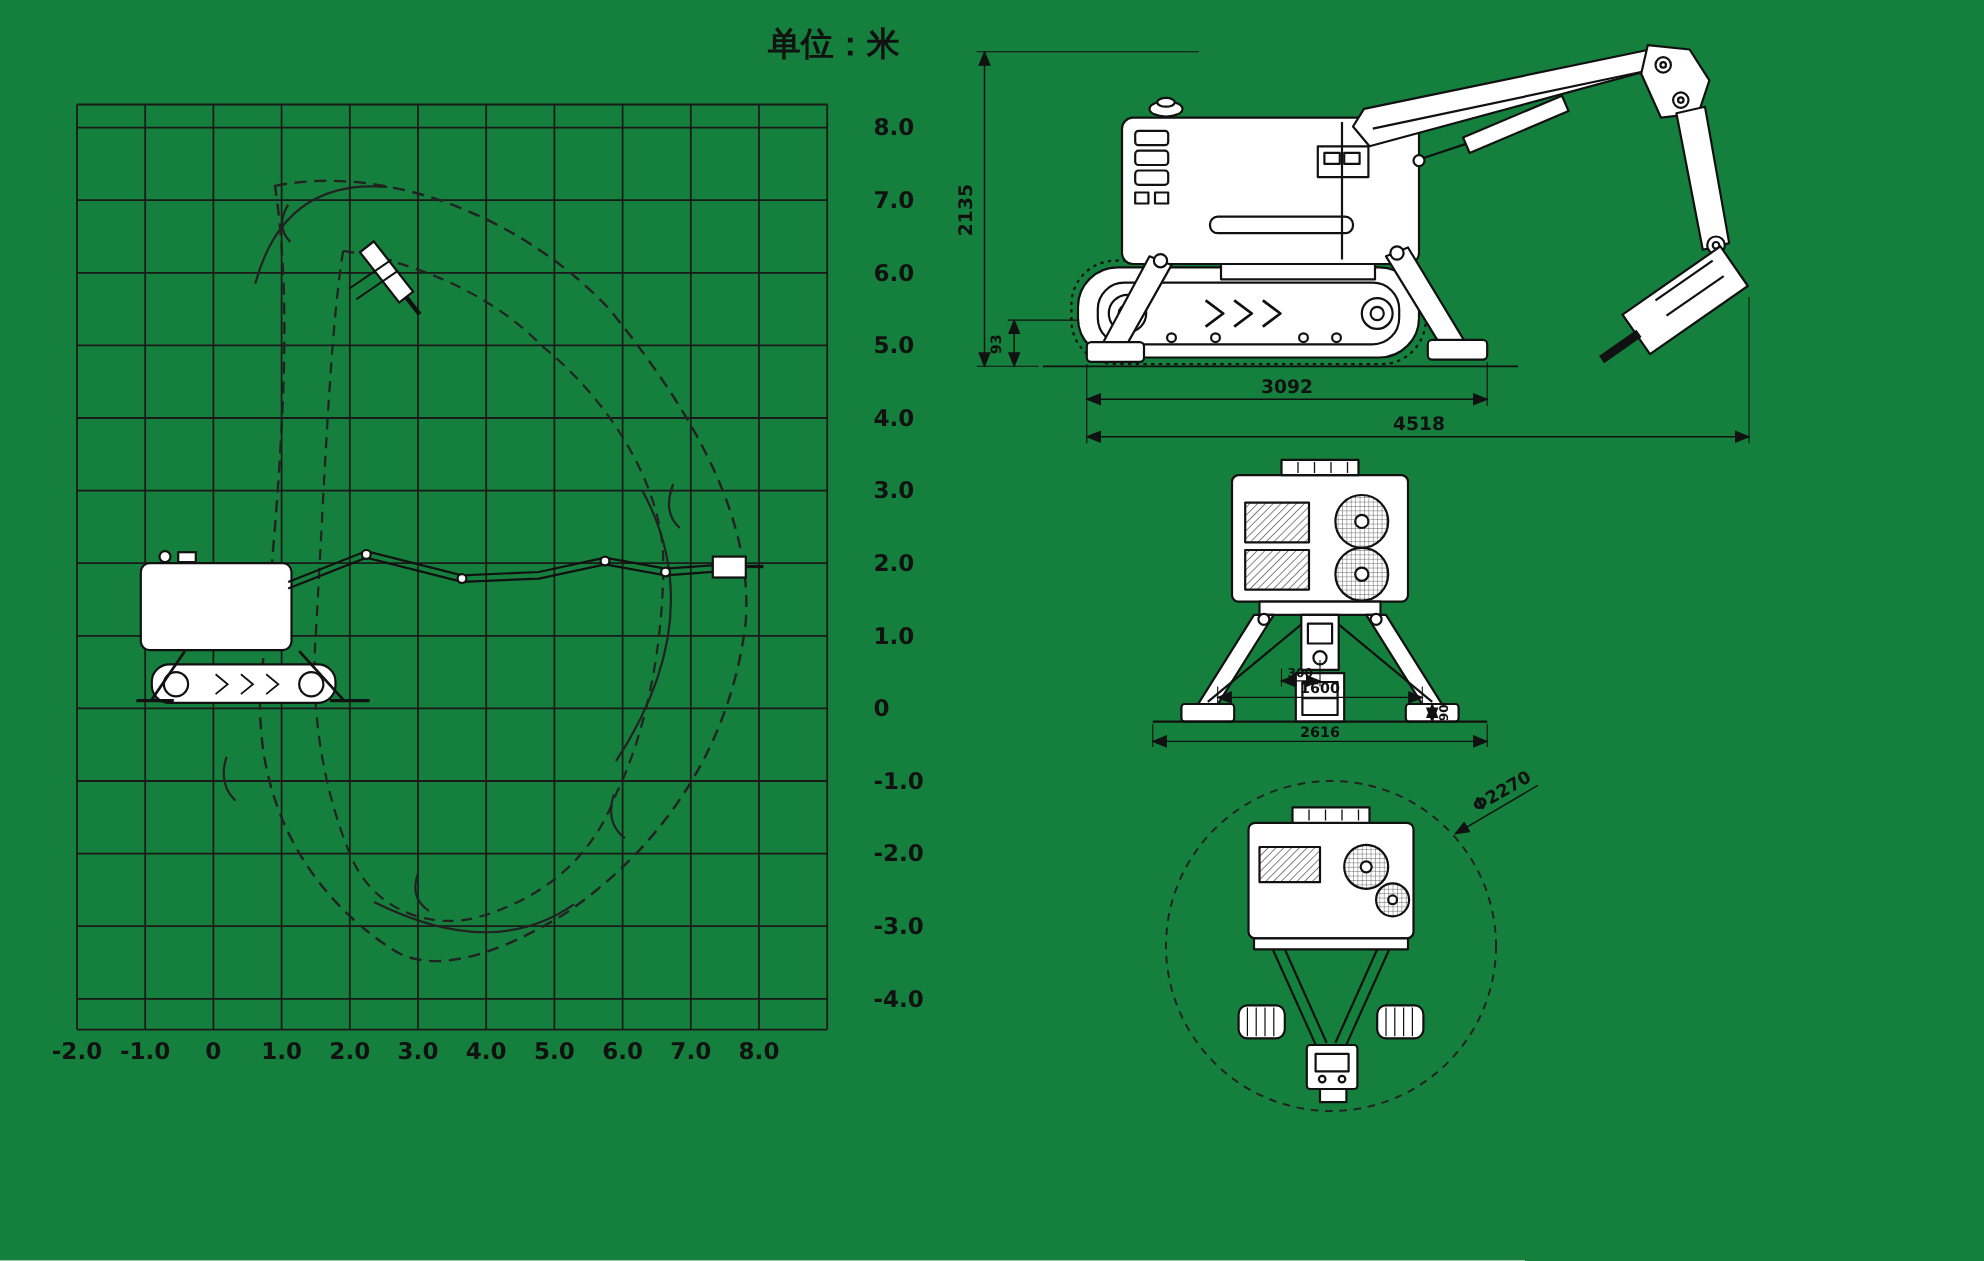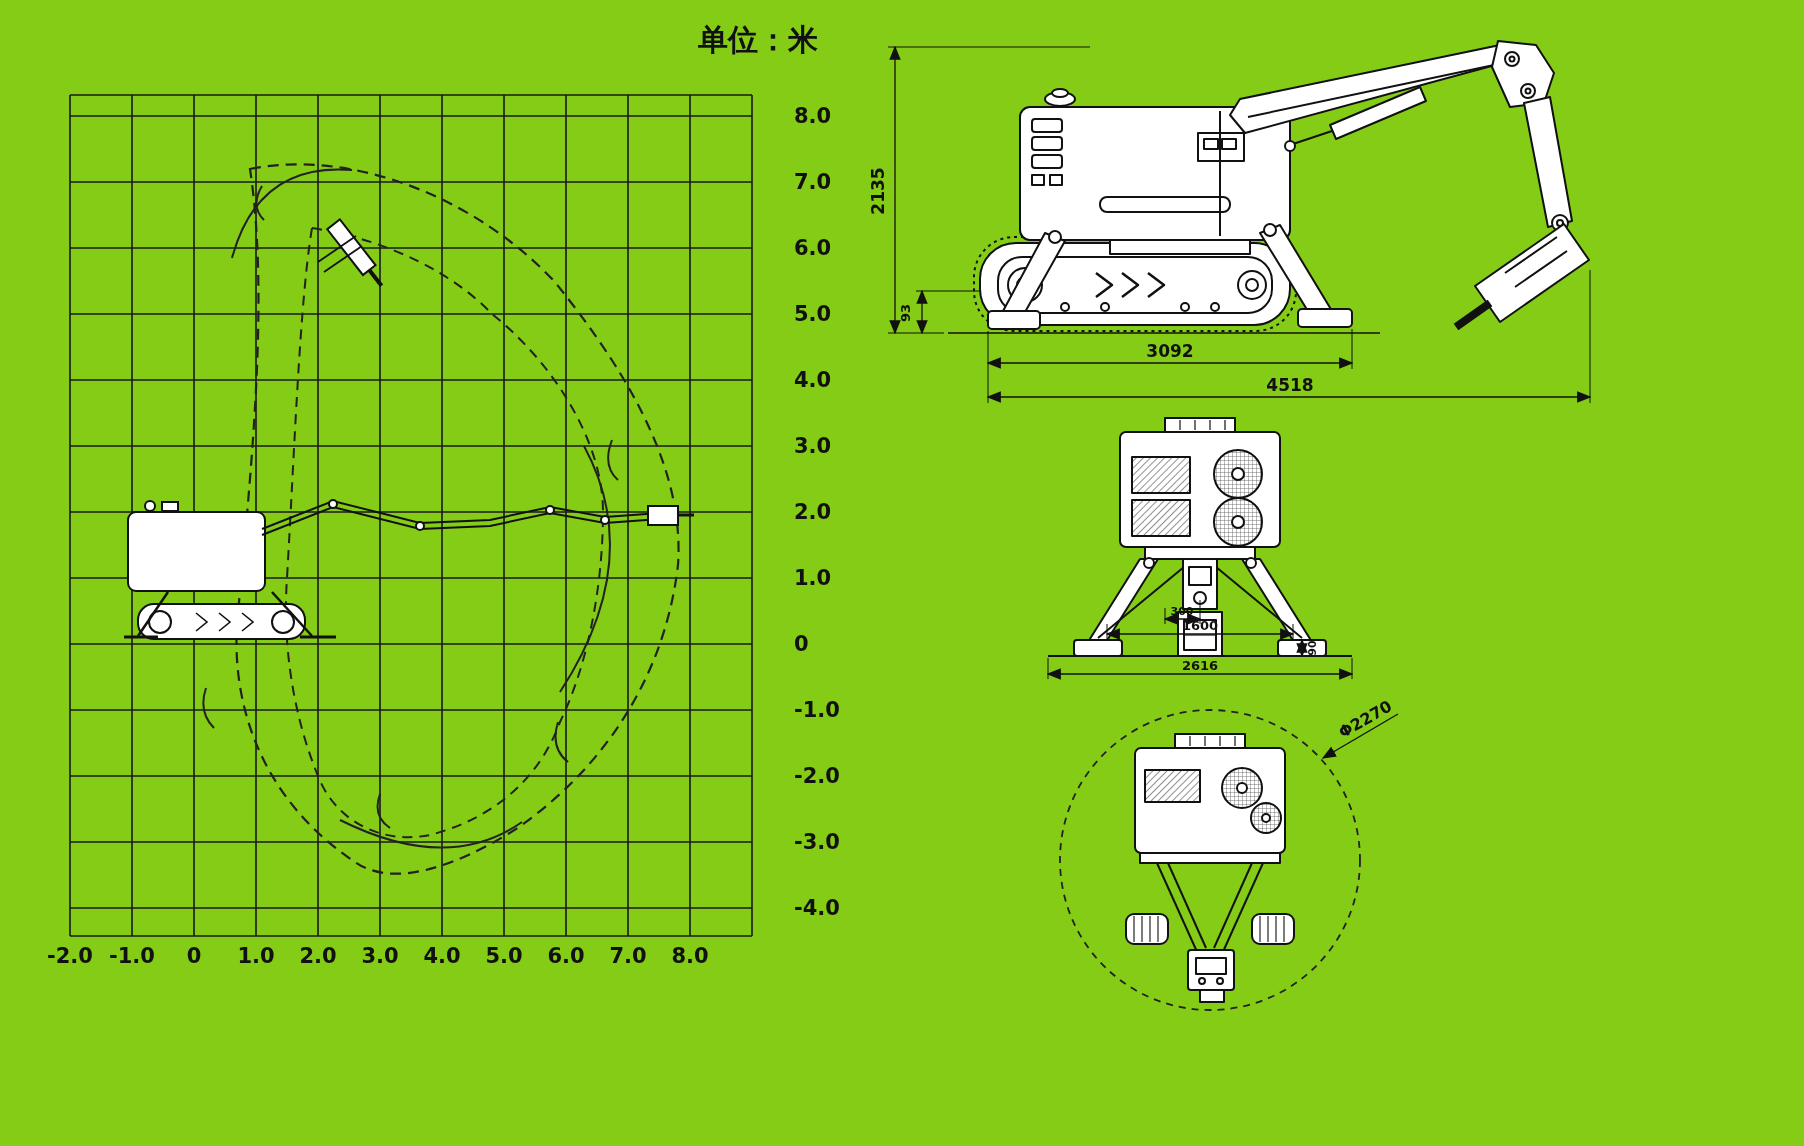--- a/index.html
+++ b/index.html
@@ -1,16 +1,16 @@
 <!DOCTYPE html>
 <html><head>
 <meta charset="utf-8">
 <style>
   html,body{margin:0;padding:0;background:#fff;}
-  .canvas{position:relative;width:1804px;height:1146px;background:#84cc16;overflow:hidden;
+  .canvas{position:relative;width:1804px;height:1146px;background:#15803d;overflow:hidden;
           font-family:"DejaVu Sans","Liberation Sans",sans-serif;}
   svg{position:absolute;}
   svg text{font-family:"DejaVu Sans","Liberation Sans",sans-serif;fill:#111;}
   .t-title{font-size:30px;font-weight:700;}
   .t-tick{font-size:21px;font-weight:600;}
   .t-dim{font-size:17px;font-weight:600;}
   .t-dim-m{font-size:13px;font-weight:600;}
   .t-dim-s{font-size:11px;font-weight:600;}
   .t-phi{font-size:16px;font-weight:600;}
   .dimline{stroke:#111;stroke-width:1.3;}

